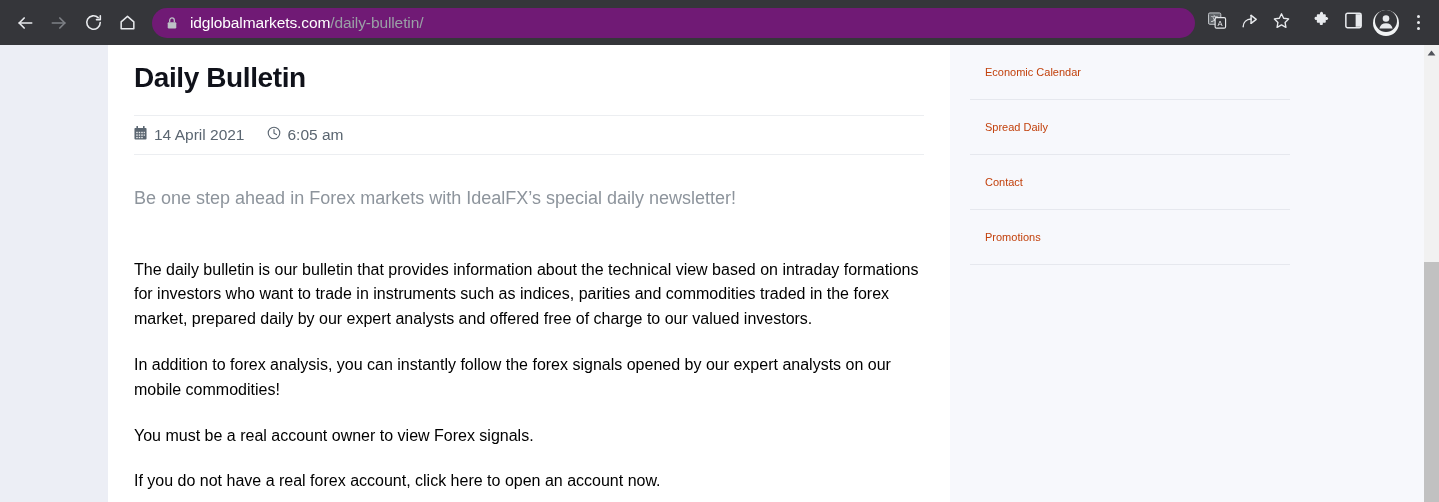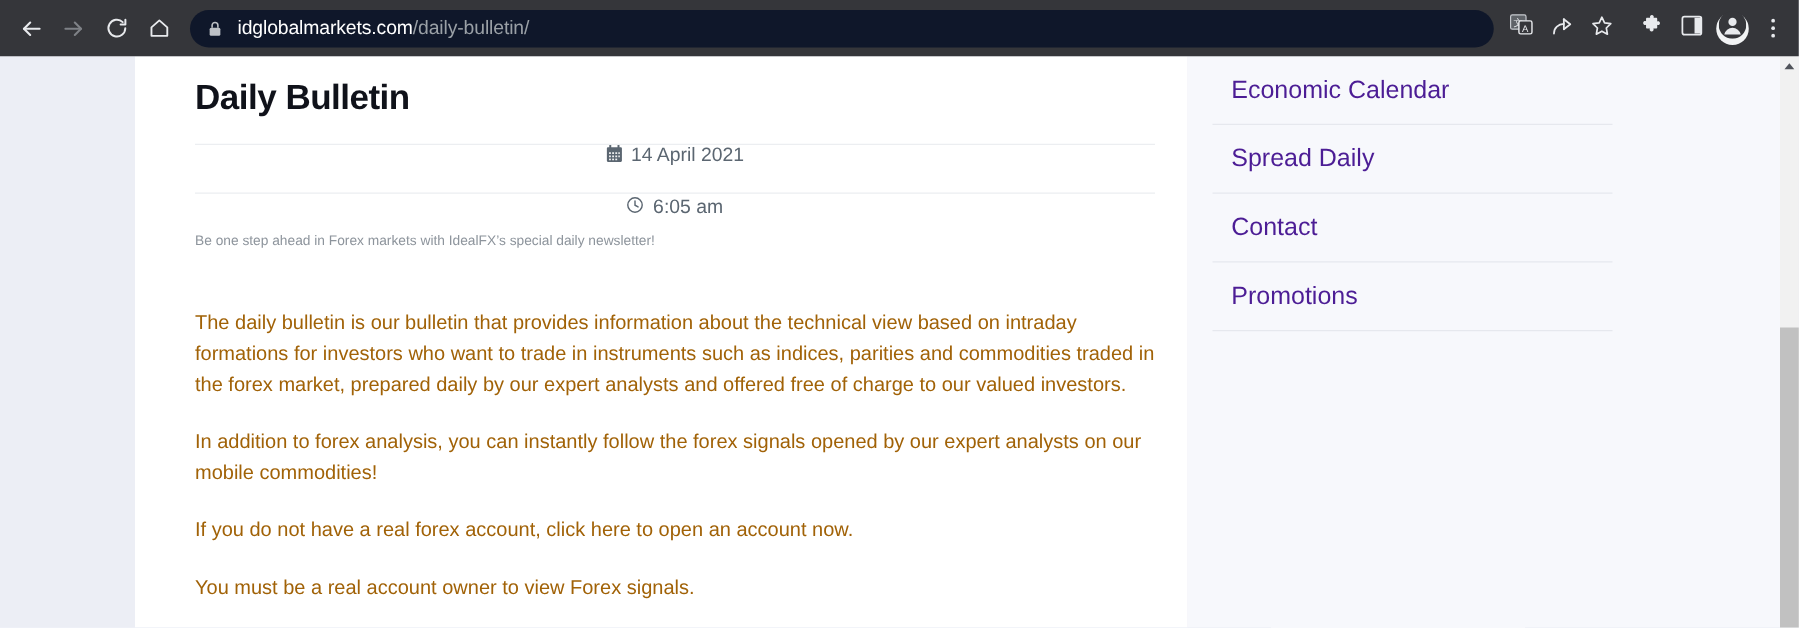--- a/index.html
+++ b/index.html
@@ -22,21 +22,21 @@
     width: 34px; height: 34px;
     display: flex; align-items: center; justify-content: center;
     flex: 0 0 auto;
     border-radius: 50%;
   }
   .nav-btn svg { display: block; }
   #nav-back { margin-left: 8px; }
   #omnibox {
     flex: 1 1 auto;
     height: 30px;
-    background: #0f172a;
+    background: #701a75;
     border-radius: 16px;
     margin-left: 8px;
     margin-right: 6px;
     display: flex; align-items: center;
     padding: 0 14px 0 14px;
     overflow: hidden;
     min-width: 0;
   }
   #lock-icon { flex: 0 0 auto; margin-right: 12px; display: flex; align-items: center; }
   #url-text {
@@ -70,54 +70,53 @@
     overflow: hidden;
   }
 
   
   #article-card {
     position: absolute;
     left: 108px; top: 0;
     width: 842px; height: 457px;
     background: #ffffff;
   }
-  #article-inner { padding: 0 26px 0 26px; margin-left: 22px; }
+  #article-inner { padding: 0 26px 0 26px; }
 
   #page-title {
     font-size: 28px;
     font-weight: 800;
     color: #10121a;
     letter-spacing: -0.4px;
     padding-top: 16px;
     line-height: 1.2;
   }
 
   #meta-row {
     margin-top: 20px;
     border-top: 1px solid #eceef1;
     border-bottom: 1px solid #eceef1;
     height: 40px;
     display: flex;
     align-items: center;
     gap: 22px;
-    flex-direction: column;
   }
   .meta-item { display: flex; align-items: center; gap: 7px; }
   .meta-text { font-size: 15.5px; color: #5b6671; }
 
   #intro-line {
     margin-top: 30px;
-    font-size: 11px;
+    font-size: 18px;
     color: #8d949c;
     line-height: 1.5;
   }
 
   .body-para {
     font-size: 16px;
-    color: #a16207;
+    color: #000000;
     line-height: 1.55;
     margin-top: 21px;
   }
   #body-block { margin-top: 46px; }
   #body-block .body-para:first-child { margin-top: 0; }
 
   
   #sidebar {
     position: absolute;
     left: 950px; top: 0;
@@ -126,22 +125,22 @@
     padding-left: 20px;
   }
   #sidebar-menu { width: 320px; }
   .menu-row {
     height: 55px;
     display: flex; align-items: center;
     border-bottom: 1px solid #e6e8ee;
     padding-left: 15px;
   }
   .menu-row-label {
-    font-size: 20px;
-    color: #4c1d95;
+    font-size: 11px;
+    color: #c2410c;
   }
 
   
   #scrollbar {
     position: absolute;
     top: 45px; right: 0;
     width: 15px; height: 457px;
     background: #f1f1f1;
     z-index: 30;
   }
@@ -316,22 +315,22 @@
           </span>
           <span class="meta-text">6:05 am</span>
         </div>
       </div>
 
       <p id="intro-line">Be one step ahead in Forex markets with IdealFX’s special daily newsletter!</p>
 
       <div id="body-block">
         <p class="body-para">The daily bulletin is our bulletin that provides information about the technical view based on intraday formations for investors who want to trade in instruments such as indices, parities and commodities traded in the forex market, prepared daily by our expert analysts and offered free of charge to our valued investors.</p>
         <p class="body-para">In addition to forex analysis, you can instantly follow the forex signals opened by our expert analysts on our mobile commodities!</p>
+        <p class="body-para">You must be a real account owner to view Forex signals.</p>
         <p class="body-para">If you do not have a real forex account, click here to open an account now.</p>
-        <p class="body-para">You must be a real account owner to view Forex signals.</p>
       </div>
 
     </div>
   </div>
 
   <div id="sidebar">
 
     <nav id="sidebar-menu">
       <div class="menu-row">
         <span class="menu-row-label">Economic Calendar</span>

